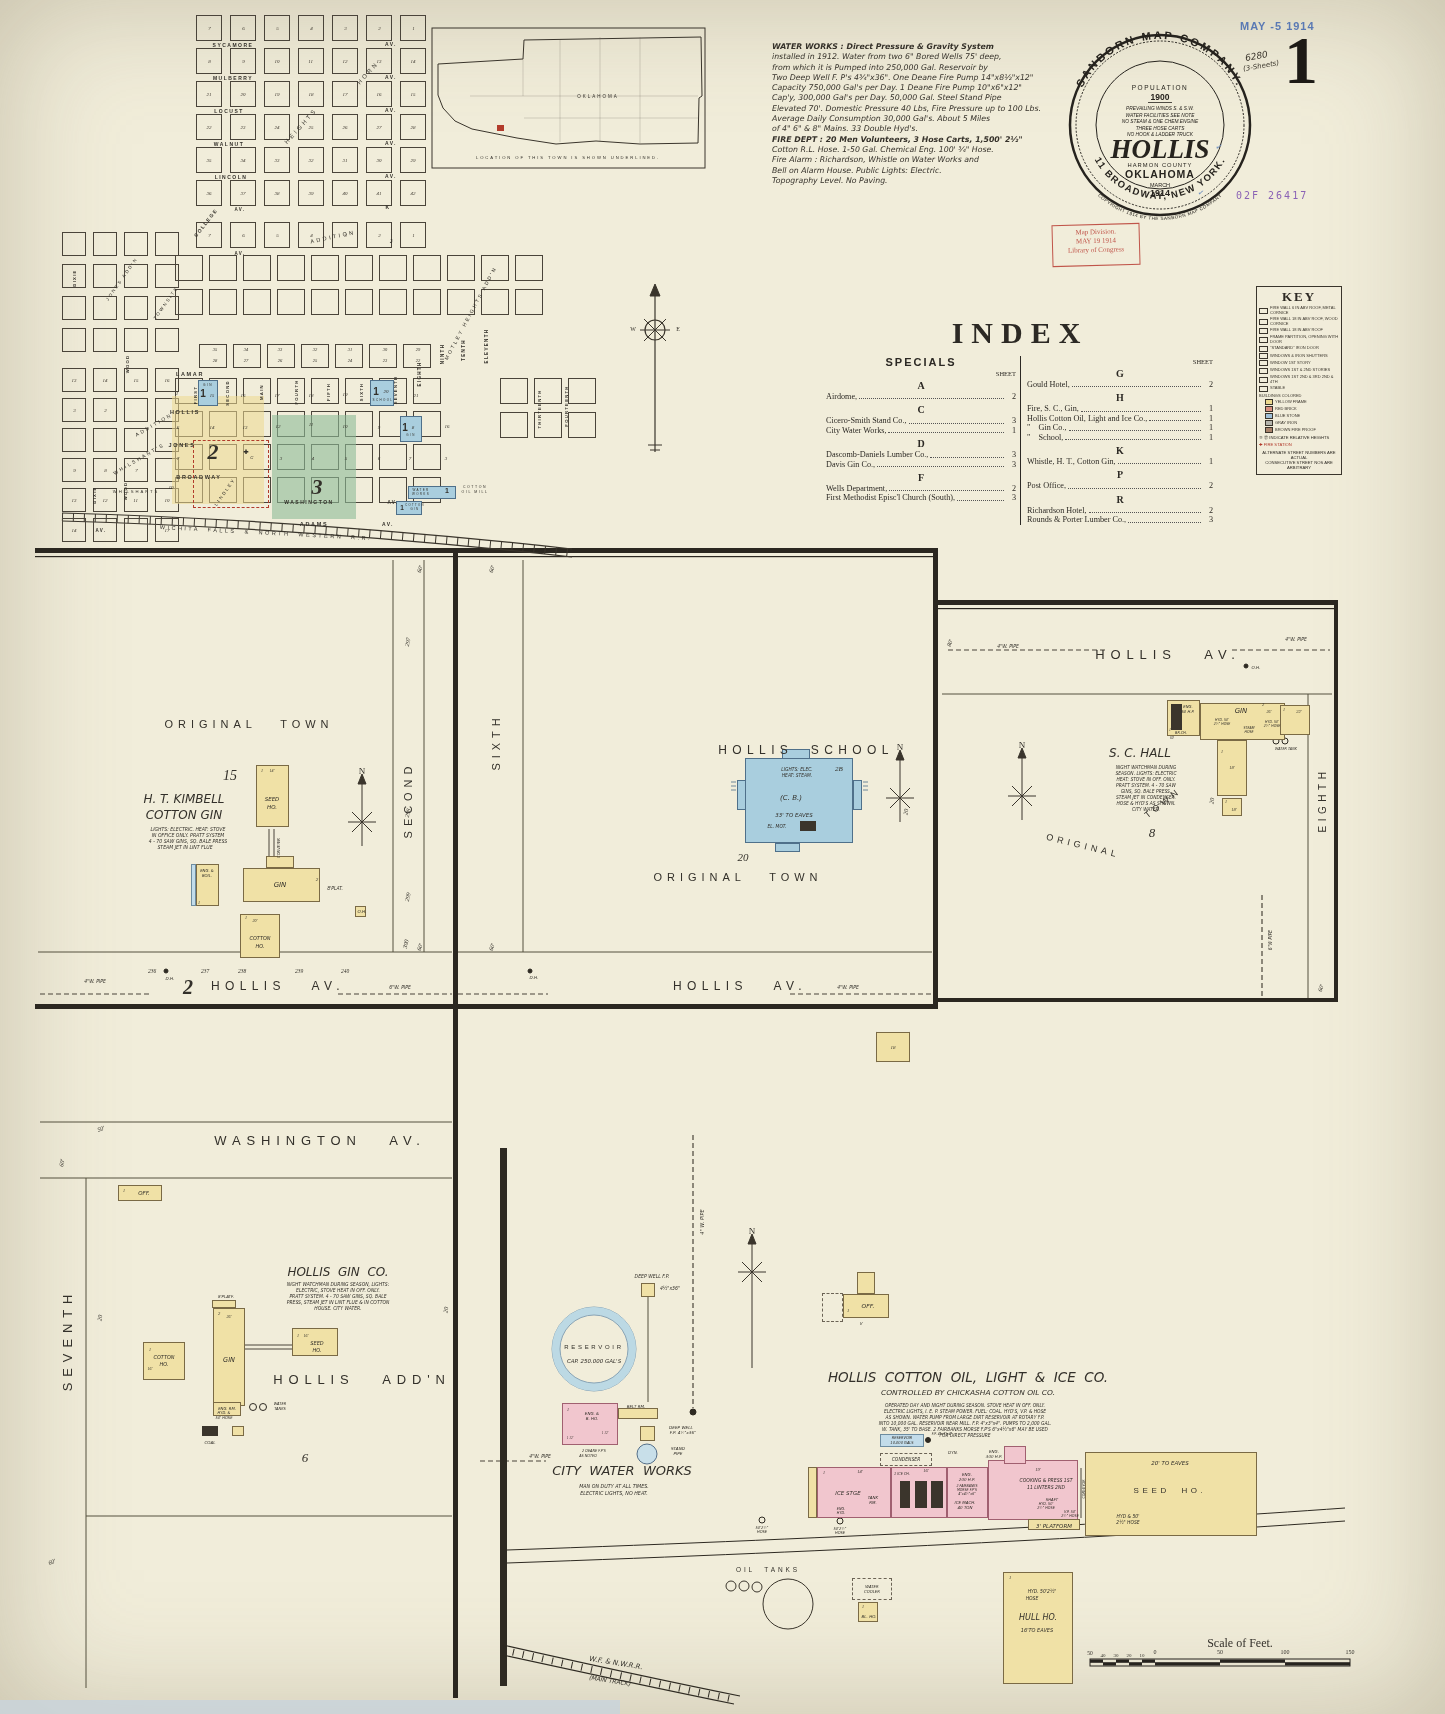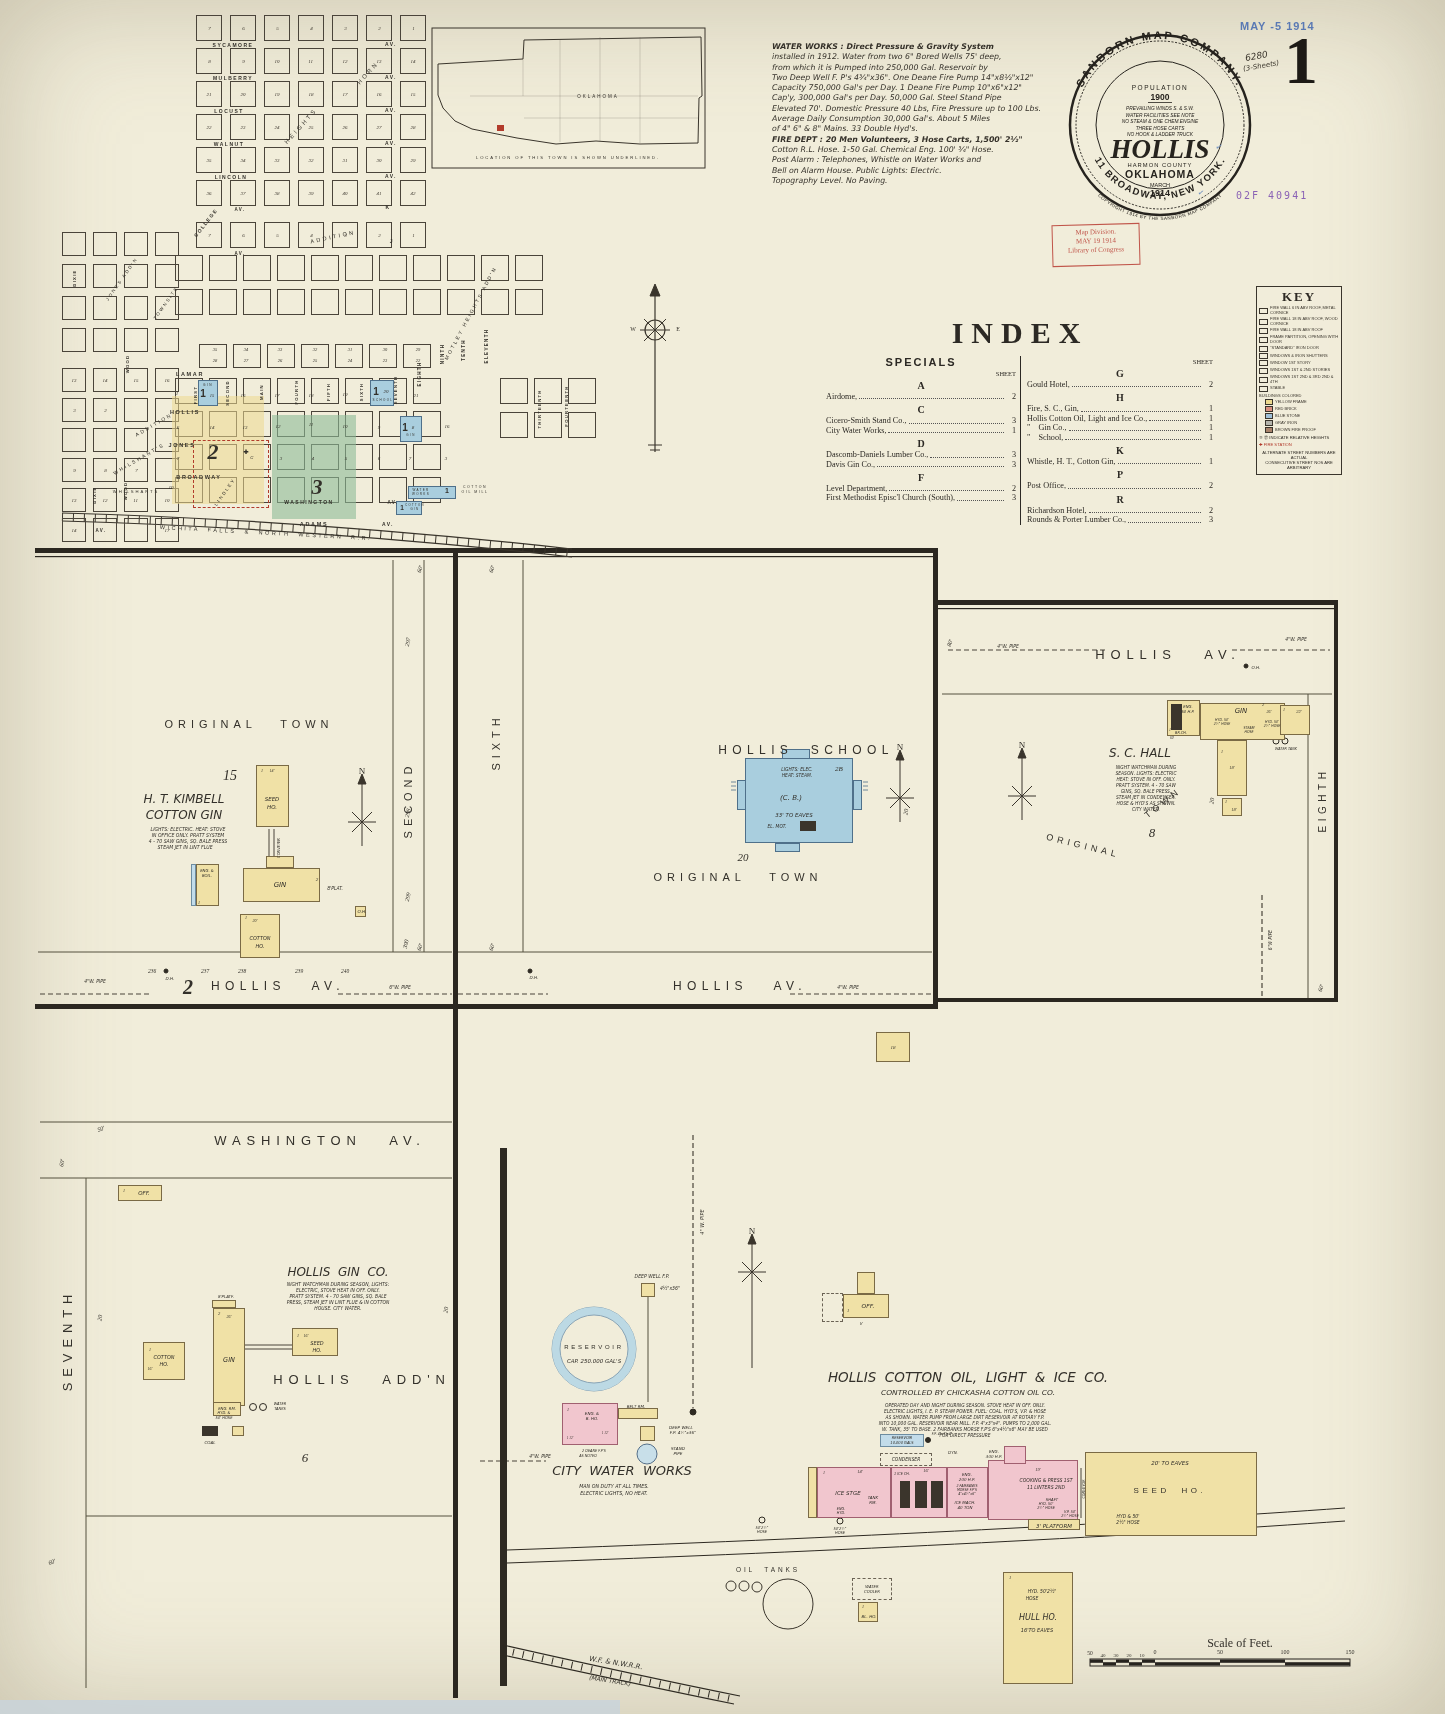--- a/index.html
+++ b/index.html
@@ -966,21 +966,21 @@
       <div class="nl">installed in 1912. Water from two 6" Bored Wells 75' deep,</div>
       <div class="nl">from which it is Pumped into 250,000 Gal. Reservoir by</div>
       <div class="nl">Two Deep Well F. P's 4¾"x36". One Deane Fire Pump 14"x8½"x12"</div>
       <div class="nl">Capacity 750,000 Gal's per Day. 1 Deane Fire Pump 10"x6"x12"</div>
       <div class="nl">Cap'y, 300,000 Gal's per Day. 50,000 Gal. Steel Stand Pipe</div>
       <div class="nl">Elevated 70'. Domestic Pressure 40 Lbs, Fire Pressure up to 100 Lbs.</div>
       <div class="nl">Average Daily Consumption 30,000 Gal's. About 5 Miles</div>
       <div class="nl">of 4" 6" &amp; 8" Mains. 33 Double Hyd's.</div>
       <div class="nl lead">FIRE DEPT : 20 Men Volunteers, 3 Hose Carts, 1,500' 2½"</div>
       <div class="nl">Cotton R.L. Hose. 1-50 Gal. Chemical Eng. 100' ¾" Hose.</div>
-      <div class="nl">Post Alarm : Telephones, Whistle on Water Works and</div>
+      <div class="nl">Fire Alarm : Richardson, Whistle on Water Works and</div>
       <div class="nl">Bell on Alarm House. Public Lights: Electric.</div>
       <div class="nl">Topography Level. No Paving.</div>
     </div>
 
   <div id="index">
     <div class="idx-title">INDEX</div>
     <div id="idx-cols">
       <div id="idx-left">
         <div class="idx-h">SPECIALS</div>
         <div class="idx-sh">SHEET</div>
@@ -1007,21 +1007,21 @@
             <span class="dots"></span>
             <span class="sh">3</span>
           </div>
           <div class="idx-row">
             <span class="nm">Davis Gin Co.,</span>
             <span class="dots"></span>
             <span class="sh">3</span>
           </div>
           <div class="idx-letter">F</div>
           <div class="idx-row">
-            <span class="nm">Level Department,</span>
+            <span class="nm">Wells Department,</span>
             <span class="dots"></span>
             <span class="sh">2</span>
           </div>
           <div class="idx-row">
             <span class="nm">First Methodist Episc'l Church (South),</span>
             <span class="dots"></span>
             <span class="sh">3</span>
           </div>
         </div>
       <div id="idx-right">
@@ -1155,16 +1155,16 @@
 
   <div id="lcstamp">
     <div>Map Division.</div>
     <div>MAY 19 1914</div>
     <div>Library of Congress</div>
   </div>
   <div id="stamp-date">MAY -5 1914</div>
   <div id="stamp-6280">6280</div>
   <div id="stamp-3sh">(3-Sheets)</div>
   <div id="sheet-no">1</div>
-  <div id="stamp-acc">02F 40941</div>
+  <div id="stamp-acc">02F 26417</div>
 
   <div class="edge-b"></div>
 </div>
 
 </body></html>

